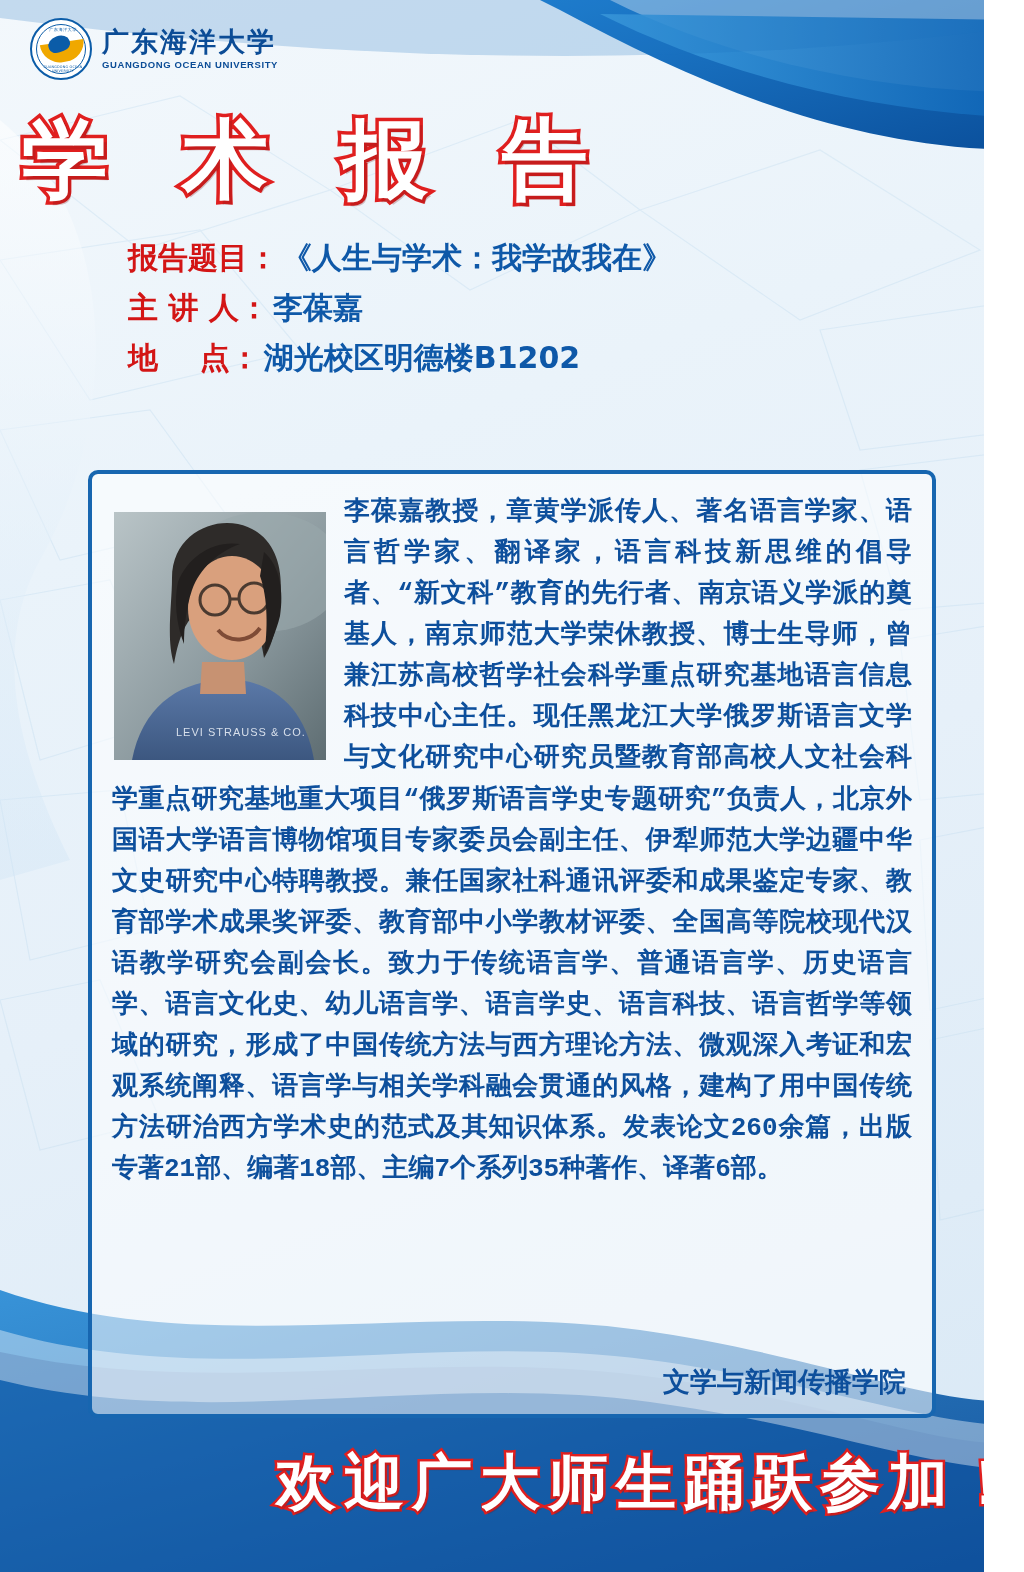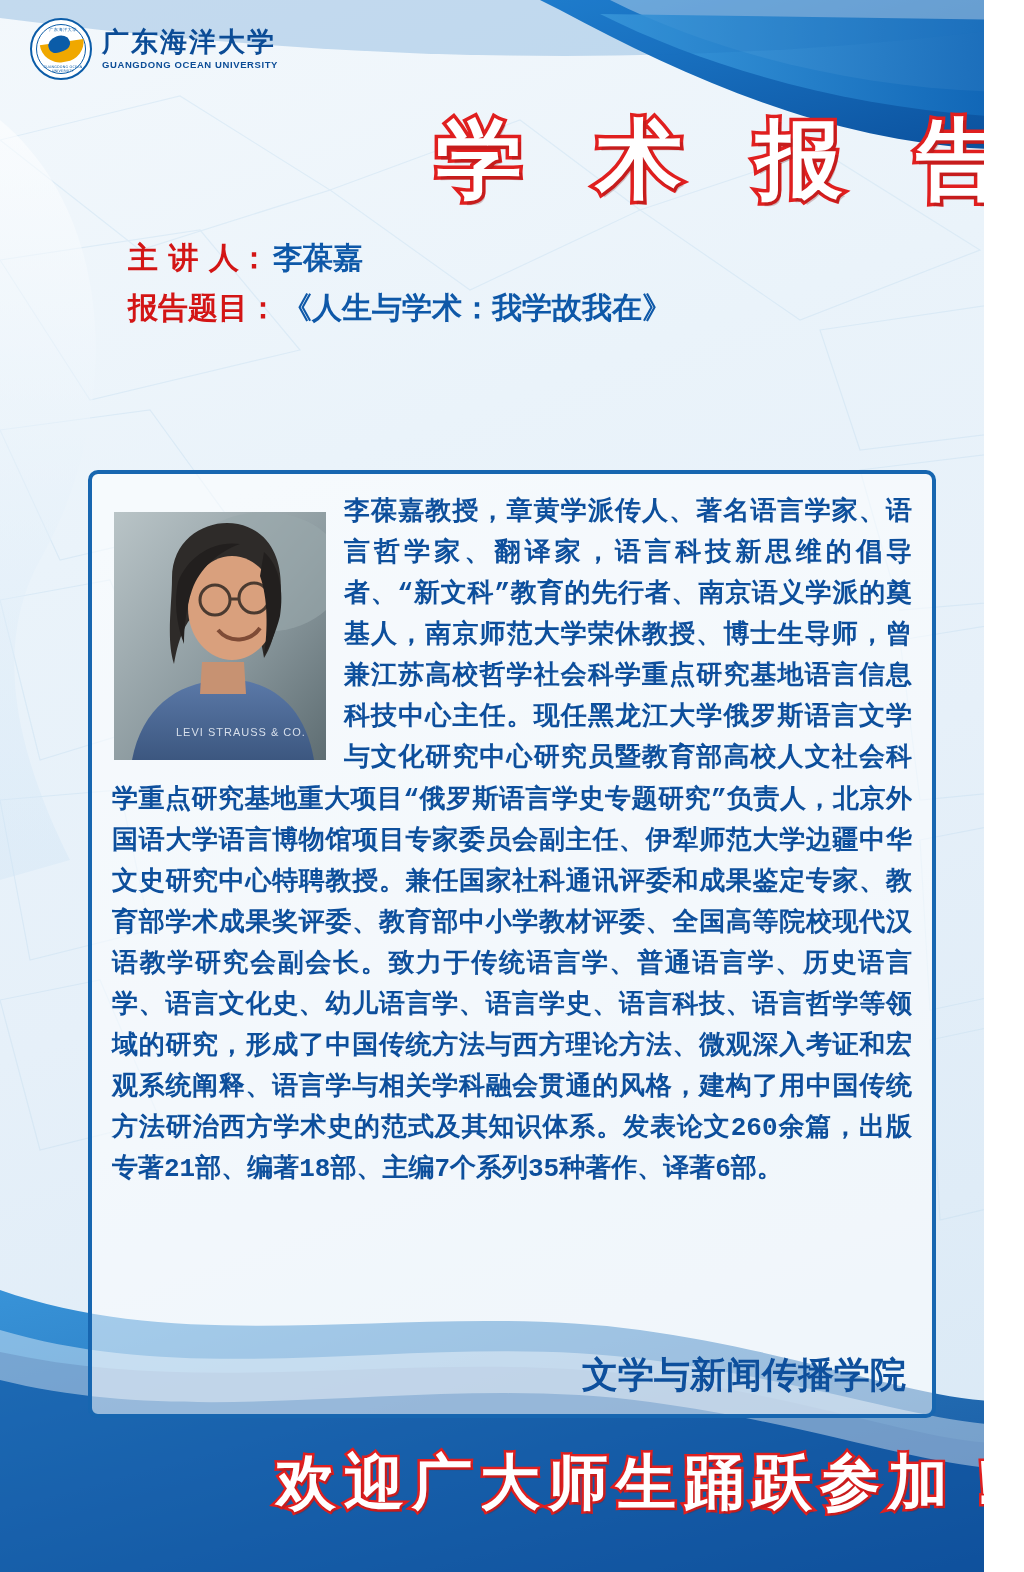--- a/index.html
+++ b/index.html
@@ -121,21 +121,21 @@
     margin-top: 3px;
     font-family: "Liberation Sans", sans-serif;
   }
 
   
   .main-title {
     position: absolute;
     top: 102px;
     left: 0;
     width: 1024px;
-    text-align: right;
+    text-align: left;
     font-size: 86px;
     font-weight: bold;
     letter-spacing: 22px;
     text-indent: 22px;
     color: #ffffff;
     -webkit-text-stroke: 7px #e01f1f;
     paint-order: stroke fill;
     font-family: "DejaVu Sans", "Liberation Sans", sans-serif;
     text-shadow: 3px 4px 0 rgba(120,20,20,0.25);
   }
@@ -202,21 +202,21 @@
     font-weight: bold;
     text-align: justify;
     text-justify: inter-ideograph;
     font-family: Liberation Mono, monospace;
   }
 
   .dept {
     position: absolute;
     right: 26px;
     bottom: 14px;
-    font-size: 36px;
+    font-size: 27px;
     font-weight: bold;
     color: #0d4f9c;
     font-family: "DejaVu Sans", "Liberation Sans", sans-serif;
   }
 
   
   .slogan {
     position: absolute;
     bottom: 48px;
     left: 0;
@@ -301,26 +301,30 @@
         <div class="logo-cn">广东海洋大学</div>
         <div class="logo-en">GUANGDONG OCEAN UNIVERSITY</div>
       </div>
     </div>
   </div>
 
   <div class="main-title">学 术 报 告</div>
 
   <div class="info">
     <div class="info-row">
+      <span class="info-label">报告题目：</span>
+      <span class="info-value">《人生与学术：我学故我在》</span>
+    </div>
+    <div class="info-row">
       <span class="info-label">主 讲 人：</span>
       <span class="info-value">李葆嘉</span>
     </div>
     <div class="info-row">
-      <span class="info-label">报告题目：</span>
-      <span class="info-value">《人生与学术：我学故我在》</span>
+      <span class="info-label">地    点：</span>
+      <span class="info-value">湖光校区明德楼B1202</span>
     </div>
   </div>
 
   <div class="card">
 
     <div class="portrait">
       <svg width="212" height="248" viewBox="0 0 212 248" preserveAspectRatio="none">
         <defs>
           <linearGradient id="bgp" x1="0" y1="0" x2="1" y2="1">
             <stop offset="0%" stop-color="#b9c4c7"></stop>

